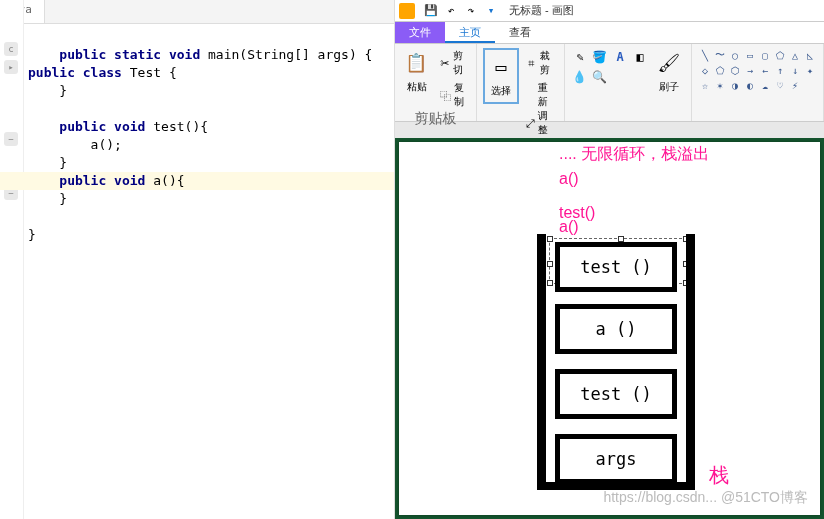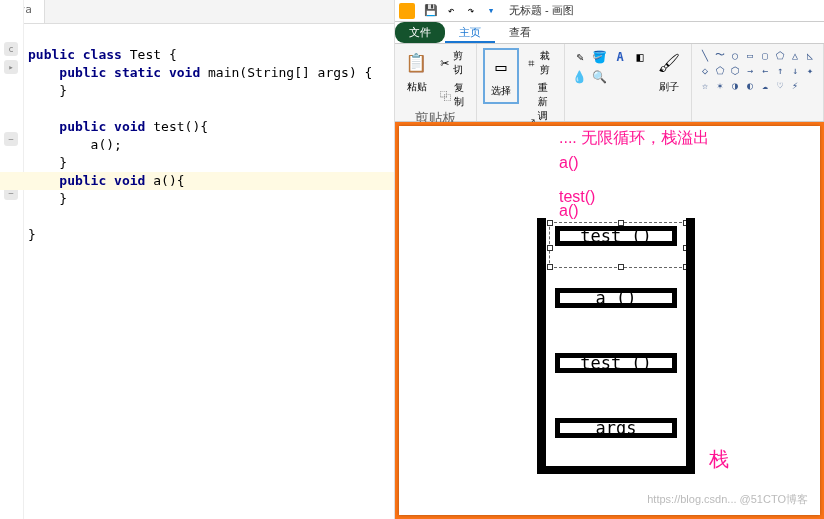--- a/index.html
+++ b/index.html
@@ -17,84 +17,84 @@
     
     .right-panel { flex: 1; background: #e8e8e8; display: flex; flex-direction: column; }
     
     .paint-titlebar { height: 22px; background: #fff; display: flex; align-items: center; padding: 0 4px; border-bottom: 1px solid #ccc; }
     .title-icon { width: 16px; height: 16px; background: #ffa500; border-radius: 2px; margin-right: 6px; }
     .qat-icon { width: 16px; height: 16px; margin: 0 2px; display: flex; align-items: center; justify-content: center; font-size: 11px; }
     .title-text { margin-left: 8px; font-size: 11px; color: #333; font-family: "Microsoft YaHei", sans-serif; }
     
     .ribbon-tabs { height: 22px; background: #fff; display: flex; align-items: stretch; border-bottom: 1px solid #ccc; }
     .rtab { padding: 3px 14px; font-size: 11px; font-family: "Microsoft YaHei", sans-serif; cursor: pointer; }
-    .rtab.file { background: #14532d; color: #fff; border-radius: 9px; }
+    .rtab.file { background: #8b5cf6; color: #fff; }
     .rtab.active { color: #1976d2; border-bottom: 2px solid #1976d2; }
     .rtab.normal { color: #333; }
     
     .ribbon { height: 78px; background: #f5f5f5; border-bottom: 1px solid #ccc; display: flex; }
     .ribbon-group { border-right: 1px solid #ddd; padding: 4px 6px; display: flex; flex-direction: column; justify-content: space-between; }
     .rg-content { display: flex; align-items: flex-start; gap: 4px; }
     .rg-label { font-size: 14px; color: #666; text-align: center; font-family: Liberation Serif, serif; }
     .rbtn-big { display: flex; flex-direction: column; align-items: center; padding: 2px 4px; cursor: pointer; }
     .rbtn-big .ico { width: 24px; height: 24px; display: flex; align-items: center; justify-content: center; font-size: 18px; }
     .rbtn-big .lbl { font-size: 10px; font-family: "Microsoft YaHei", sans-serif; margin-top: 6px; }
     .rbtn-small { display: flex; align-items: center; gap: 3px; padding: 1px 3px; font-size: 10px; font-family: "Microsoft YaHei", sans-serif; cursor: pointer; }
     .rbtn-small .ico { width: 14px; height: 14px; display: inline-flex; align-items: center; justify-content: center; font-size: 11px; }
     .vert-stack { display: flex; flex-direction: column; gap: 2px; }
     .select-box { border: 2px solid #6aa9e0; padding: 4px; }
     .shapes-grid { display: grid; grid-template-columns: repeat(8, 14px); gap: 1px; }
     .shape-cell { width: 14px; height: 14px; display: flex; align-items: center; justify-content: center; font-size: 10px; color: #3b5a8f; }
     .tools-grid { display: grid; grid-template-columns: repeat(4, 18px); gap: 2px; }
     .tool-cell { width: 18px; height: 18px; display: flex; align-items: center; justify-content: center; font-size: 12px; }
     .brush-ico { width: 22px; height: 22px; }
     
-    .canvas-area { flex: 1; background: #f97316; padding: 4px; overflow: hidden; position: relative; }
+    .canvas-area { flex: 1; background: #14532d; padding: 4px; overflow: hidden; position: relative; margin-top: 16px; }
     .canvas { background: #fff; width: 100%; height: 100%; position: relative; box-shadow: 0 0 3px rgba(0,0,0,0.3); }
     
     .annotation { position: absolute; color: #ff1493; font-family: "Microsoft YaHei", sans-serif; font-size: 16px; font-weight: 500; }
     .ann-top { top: 2px; left: 160px; }
     .ann-a1 { top: 28px; left: 160px; }
     .ann-test1 { top: 62px; left: 160px; }
     .ann-a2 { top: 76px; left: 160px; }
     .ann-stack { top: 320px; left: 310px; font-size: 20px; }
     
     .stack-container { position: absolute; top: 92px; left: 138px; }
     .stack-wall-l { position: absolute; top: 0; left: 0; width: 9px; height: 255px; background: #000; }
     .stack-wall-r { position: absolute; top: 0; left: 149px; width: 9px; height: 255px; background: #000; }
     .stack-bottom { position: absolute; top: 248px; left: 0; width: 158px; height: 8px; background: #000; }
-    .stack-box { position: absolute; left: 18px; width: 122px; height: 20px; border: 5px solid #000; background: #fff; display: flex; align-items: center; justify-content: center; font-family: Consolas, monospace; font-size: 17px; }
+    .stack-box { position: absolute; left: 18px; width: 122px; height: 50px; border: 5px solid #000; background: #fff; display: flex; align-items: center; justify-content: center; font-family: Consolas, monospace; font-size: 17px; }
     .sb-test2 { top: 8px; }
     .sb-a { top: 70px; width: 122px; }
     .sb-test { top: 135px; }
     .sb-main { top: 200px; }
     
     .selection-box { position: absolute; top: 96px; left: 150px; width: 138px; height: 46px; border: 1px dashed #666; }
     .sel-handle { position: absolute; width: 6px; height: 6px; background: #fff; border: 1px solid #333; }
     .cursor-arrow { position: absolute; top: 158px; left: 160px; font-size: 14px; color: #000; }
     
-    .watermark { position: absolute; bottom: 8px; right: 12px; color: #bbb; font-size: 11px; font-family: "Microsoft YaHei", sans-serif; }
+    .watermark { position: absolute; bottom: 8px; right: 12px; color: #bbb; font-size: 14px; font-family: "Microsoft YaHei", sans-serif; }
   </style>
 </head>
 <body>
 
 <div class="left-panel">
   <div class="tab-bar">
     <div class="tab">ava</div>
   </div>
   <div class="code-area">
     <div class="gutter">
       <div class="gutter-mark" style="top:42px">c</div>
       <div class="gutter-mark" style="top:60px">▸</div>
       <div class="gutter-mark" style="top:132px">−</div>
       <div class="gutter-mark" style="top:186px">−</div>
     </div>
     <div class="code-line"> </div>
+    <div class="code-line"><span>    </span><span class="kw">public</span><span class="kw"> static</span><span class="kw"> void</span><span> main(String[] args) {</span></div>
     <div class="code-line"><span class="kw">public</span><span class="kw"> class</span><span> Test {</span></div>
-    <div class="code-line"><span>    </span><span class="kw">public</span><span class="kw"> static</span><span class="kw"> void</span><span> main(String[] args) {</span></div>
     <div class="code-line"><span>    }</span></div>
     <div class="code-line"> </div>
     <div class="code-line"><span>    </span><span class="kw">public</span><span class="kw"> void</span><span> test(){</span></div>
     <div class="code-line"><span>        a();</span></div>
     <div class="code-line"><span>    }</span></div>
     <div class="code-line hl"><span>    </span><span class="kw">public</span><span class="kw"> void</span><span> a(){</span></div>
     <div class="code-line"><span>    }</span></div>
     <div class="code-line"> </div>
     <div class="code-line"><span>}</span></div>
   </div>

